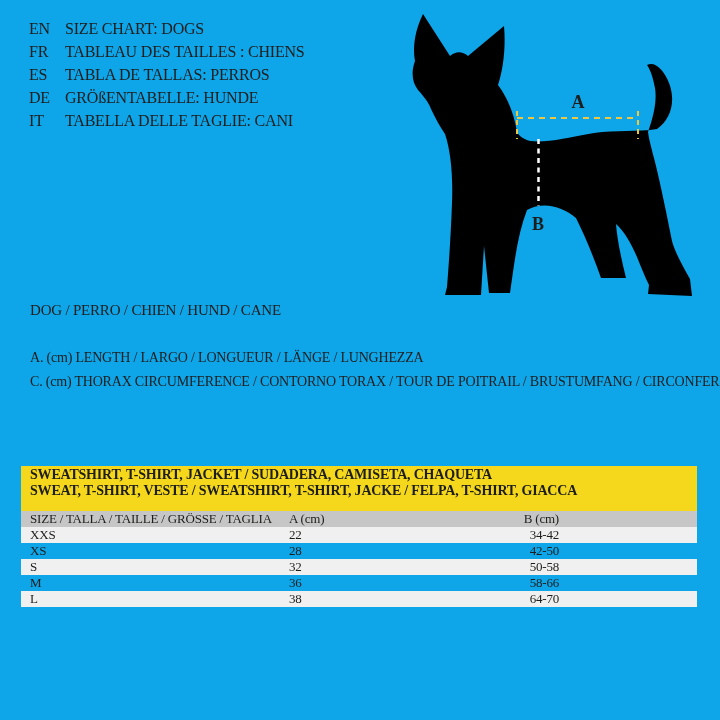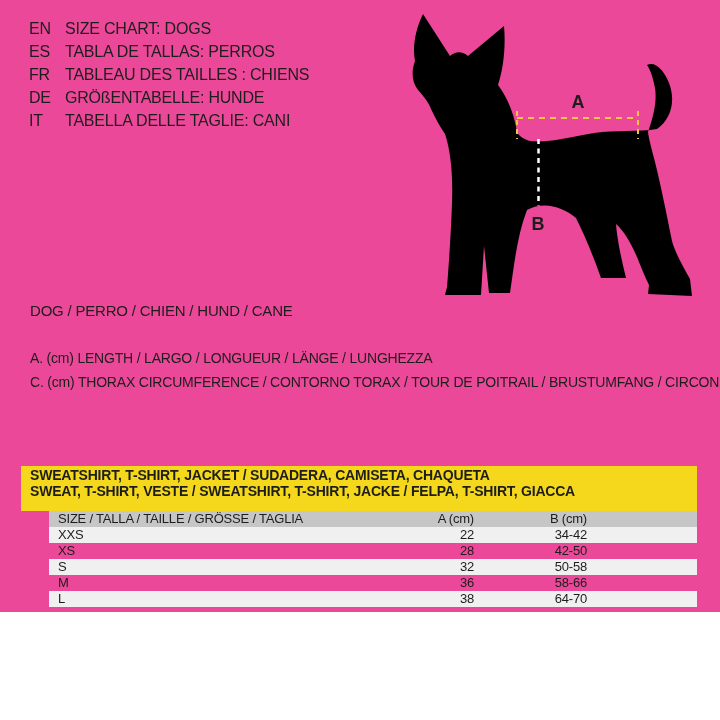--- a/index.html
+++ b/index.html
@@ -7,22 +7,22 @@
     --header-gray:#C6C6C6;
     --row-alt-gray:#F0F0F0;
     --dash-yellow:#EEC73F;
     --dash-white:#FFFFFF;
     --silhouette-black:#000000;
     --ink:#1D1D1B;
   }
   *{margin:0;padding:0;box-sizing:border-box;}
   body{background:#fff;}
   .page{
-    position:relative;width:720px;height:612px;background:#ec4899;overflow:hidden;
-    font-family:Liberation Sans, sans-serif;color:var(--ink);letter-spacing:-0.2px;
+    position:relative;width:720px;height:720px;background:#0ea5e9;overflow:hidden;
+    font-family:Liberation Serif, serif;color:var(--ink);letter-spacing:-0.2px;
   }
   
   .langs{position:absolute;left:29px;top:17px;list-style:none;}
   .langs li{height:23px;line-height:23px;font-size:16px;white-space:nowrap;}
   .langs .code{display:inline-block;width:36px;}
   
   .dog-figure{position:absolute;left:405px;top:5px;width:300px;height:310px;}
   .dog-figure svg{position:absolute;left:0;top:0;width:300px;height:310px;}
   .measure-label{position:absolute;width:20px;text-align:center;font-size:18px;font-weight:bold;color:var(--ink);}
   .measure-label.a{left:163px;top:87px;}   
@@ -31,36 +31,36 @@
   .species-line{position:absolute;left:30px;top:302px;font-size:15px;white-space:nowrap;}
   .legend-a{position:absolute;left:30px;top:350px;font-size:14px;white-space:nowrap;}
   .legend-c{position:absolute;left:30px;top:374px;font-size:14px;white-space:nowrap;}
   .brand-line{position:absolute;left:30px;top:415px;font-size:15px;white-space:nowrap;}
   
   .size-table{position:absolute;left:21px;top:466px;width:676px;}
   .yellow-header{
     background:var(--accent-yellow);padding:1px 0 12px 9px;
     font-weight:bold;font-size:14px;line-height:16px;white-space:nowrap;
   }
-  .trow{position:relative;height:16px;line-height:16px;font-size:13px;white-space:nowrap;margin-left:28px;}
+  .trow{position:relative;height:16px;line-height:16px;font-size:13px;white-space:nowrap;}
   .trow.head{background:var(--header-gray);}
   .trow .c1{position:absolute;left:9px;top:0;}
-  .trow .c2{position:absolute;left:275px;top:0;width:150px;text-align:right;}
+  .trow .c2{position:absolute;left:268px;top:0;width:150px;text-align:left;}
   .trow .c3{position:absolute;left:388px;top:0;width:150px;text-align:right;}
   .trow.data:nth-child(odd){background:var(--row-alt-gray);}
 </style>
 </head>
 <body>
 
 <div class="page">
 
   <ul class="langs">
     <li><span class="code">EN</span><span>SIZE CHART: DOGS</span></li>
+    <li><span class="code">FR</span><span>TABLEAU DES TAILLES : CHIENS</span></li>
     <li><span class="code">ES</span><span>TABLA DE TALLAS: PERROS</span></li>
-    <li><span class="code">FR</span><span>TABLEAU DES TAILLES : CHIENS</span></li>
     <li><span class="code">DE</span><span>GRÖßENTABELLE: HUNDE</span></li>
     <li><span class="code">IT</span><span>TABELLA DELLE TAGLIE: CANI</span></li>
   </ul>
 
   <div class="dog-figure">
     <svg viewBox="405 5 300 310" aria-hidden="true">
       <path d="M423 14
            C416 28 412 46 415 61
            C411 72 412 82 418 90
            C425 98 429 103 431 109

